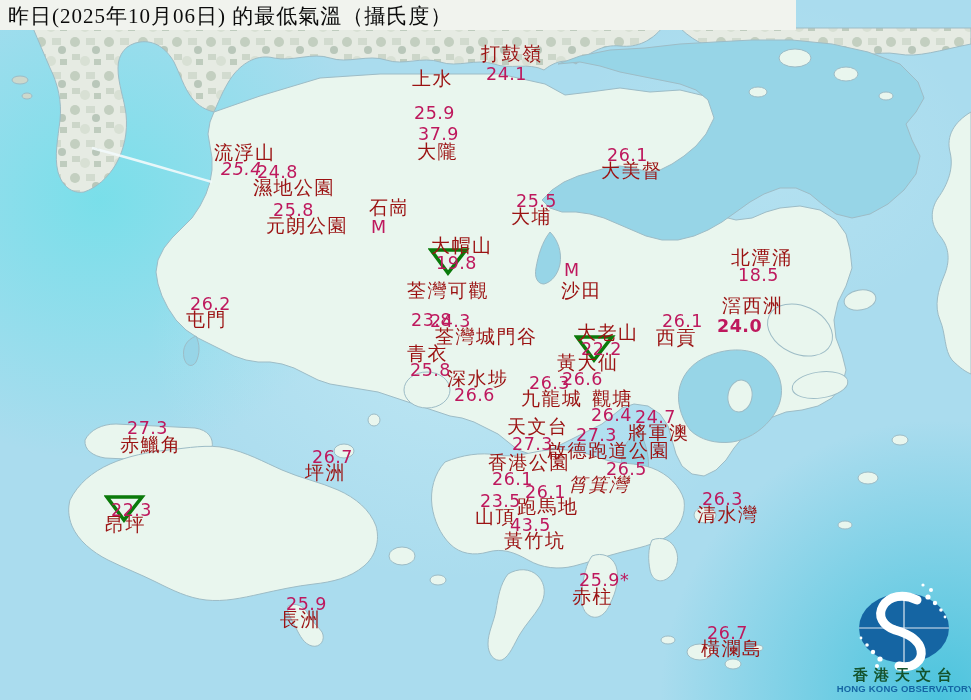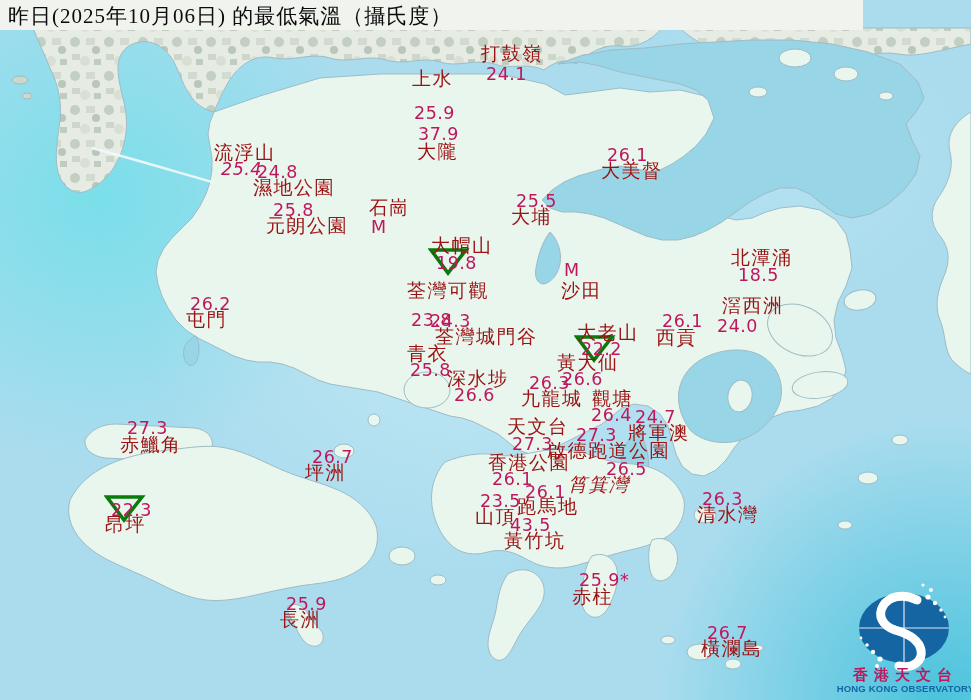--- a/index.html
+++ b/index.html
@@ -1,32 +1,32 @@
 <!DOCTYPE html>
 <html><head>
 <meta charset="utf-8">
 <style>
   html,body{margin:0;padding:0;}
   body{width:971px;height:700px;overflow:hidden;position:relative;
        font-family:"Liberation Sans",sans-serif;background:#aadcee;}
   #stage{position:absolute;left:0;top:0;width:971px;height:700px;}
   #map{position:absolute;left:0;top:0;}
-  #titlebar{position:absolute;left:0;top:0;width:863px;height:30px;
+  #titlebar{position:absolute;left:0;top:0;width:796px;height:30px;
             background:#f1f3ee;}
   #title{position:absolute;left:8px;top:2px;color:#0b0b0b;
          font:21px "Liberation Serif",serif;letter-spacing:1px;white-space:nowrap;}
   #labels{position:absolute;left:0;top:0;width:971px;height:700px;}
   .sname{position:absolute;color:#9b1212;font:19px "Liberation Serif",serif;
          letter-spacing:1.5px;white-space:nowrap;line-height:1;}
   .sval{position:absolute;color:#be185d;font:17.5px "DejaVu Sans",sans-serif;
         letter-spacing:.5px;white-space:nowrap;line-height:1;}
   .smark{position:absolute;}
   #logo{position:absolute;left:840px;top:580px;width:131px;height:120px;}
   #logo .zh{position:absolute;left:0;top:86px;width:131px;text-align:center;
-            color:#be185d;font:bold 15px "Liberation Serif",serif;letter-spacing:6px;}
+            color:#14532d;font:bold 15px "Liberation Serif",serif;letter-spacing:6px;}
   #logo .en{position:absolute;left:-6px;top:103px;width:143px;text-align:center;
             color:#1565a3;font:bold 9.5px "Liberation Sans",sans-serif;letter-spacing:0.2px;white-space:nowrap;}
 </style>
 </head>
 <body>
 
 <div id="stage">
 
   <svg id="map" width="971" height="700" viewBox="0 0 971 700">
     <defs>
@@ -182,21 +182,21 @@
       <span class="sval" style="left: 436px; top: 255px;">19.8</span>
       <span class="sname" style="left: 431px; top: 236px;">大帽山</span>
       <span class="sval" style="left: 411px; top: 312px;">23.8</span>
       <span class="sname" style="left: 407px; top: 281px;">荃灣可觀</span>
       <span class="sval" style="left: 430px; top: 313px;">24.3</span>
       <span class="sname" style="left: 435px; top: 327px;">荃灣城門谷</span>
       <span class="sval" style="left: 564px; top: 262px;">M</span>
       <span class="sname" style="left: 561px; top: 281px;">沙田</span>
       <span class="sval" style="left: 738px; top: 267px;">18.5</span>
       <span class="sname" style="left: 731px; top: 248px;">北潭涌</span>
-      <span class="sval" style="left: 717px; top: 318px;">24.0</span>
+      <span class="sval" style="left: 717px; top: 318px; font-weight: bold;">24.0</span>
       <span class="sname" style="left: 722px; top: 296px;">滘西洲</span>
       <span class="sval" style="left: 662px; top: 313px;">26.1</span>
       <span class="sname" style="left: 656px; top: 328px;">西貢</span>
       <span class="sval" style="left: 190px; top: 296px;">26.2</span>
       <span class="sname" style="left: 186px; top: 310px;">屯門</span>
       <span class="sval" style="left: 410px; top: 362px;">25.8</span>
       <span class="sname" style="left: 407px; top: 344px;">青衣</span>
       <span class="sval" style="left: 454px; top: 387px;">26.6</span>
       <span class="sname" style="left: 447px; top: 369px;">深水埗</span>
       <svg width="42" height="30" class="smark" style="left: 574px; top: 334px;">

